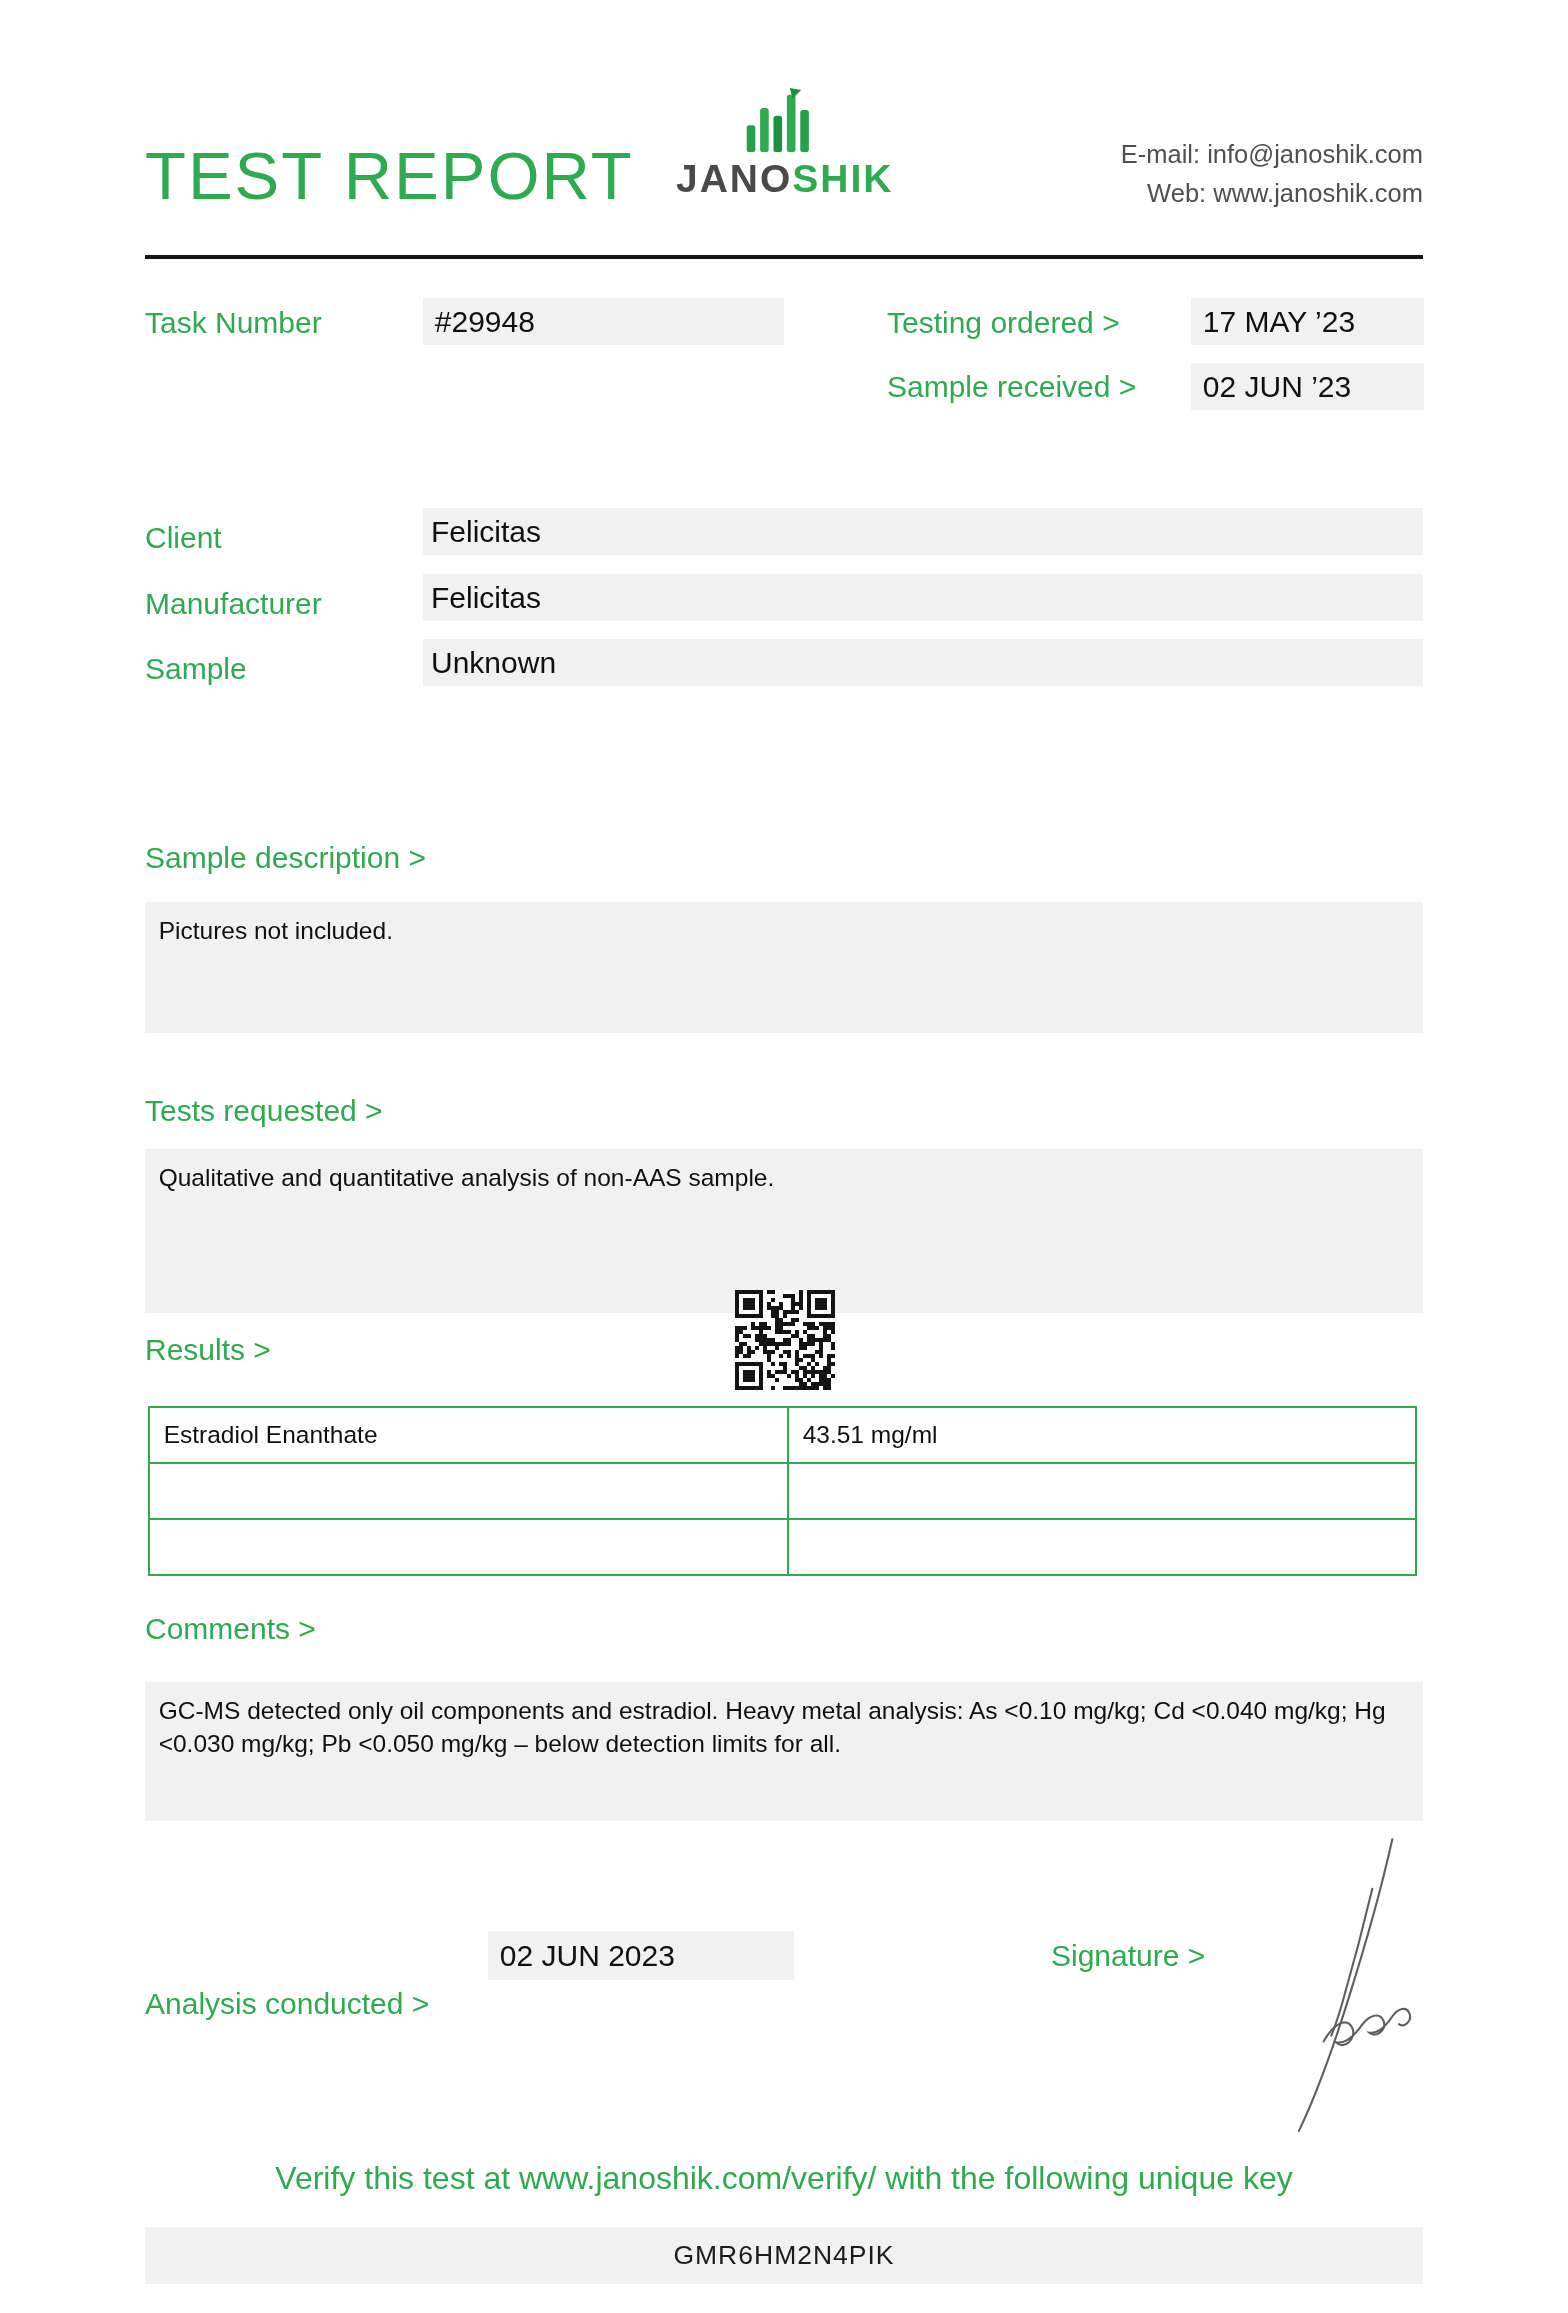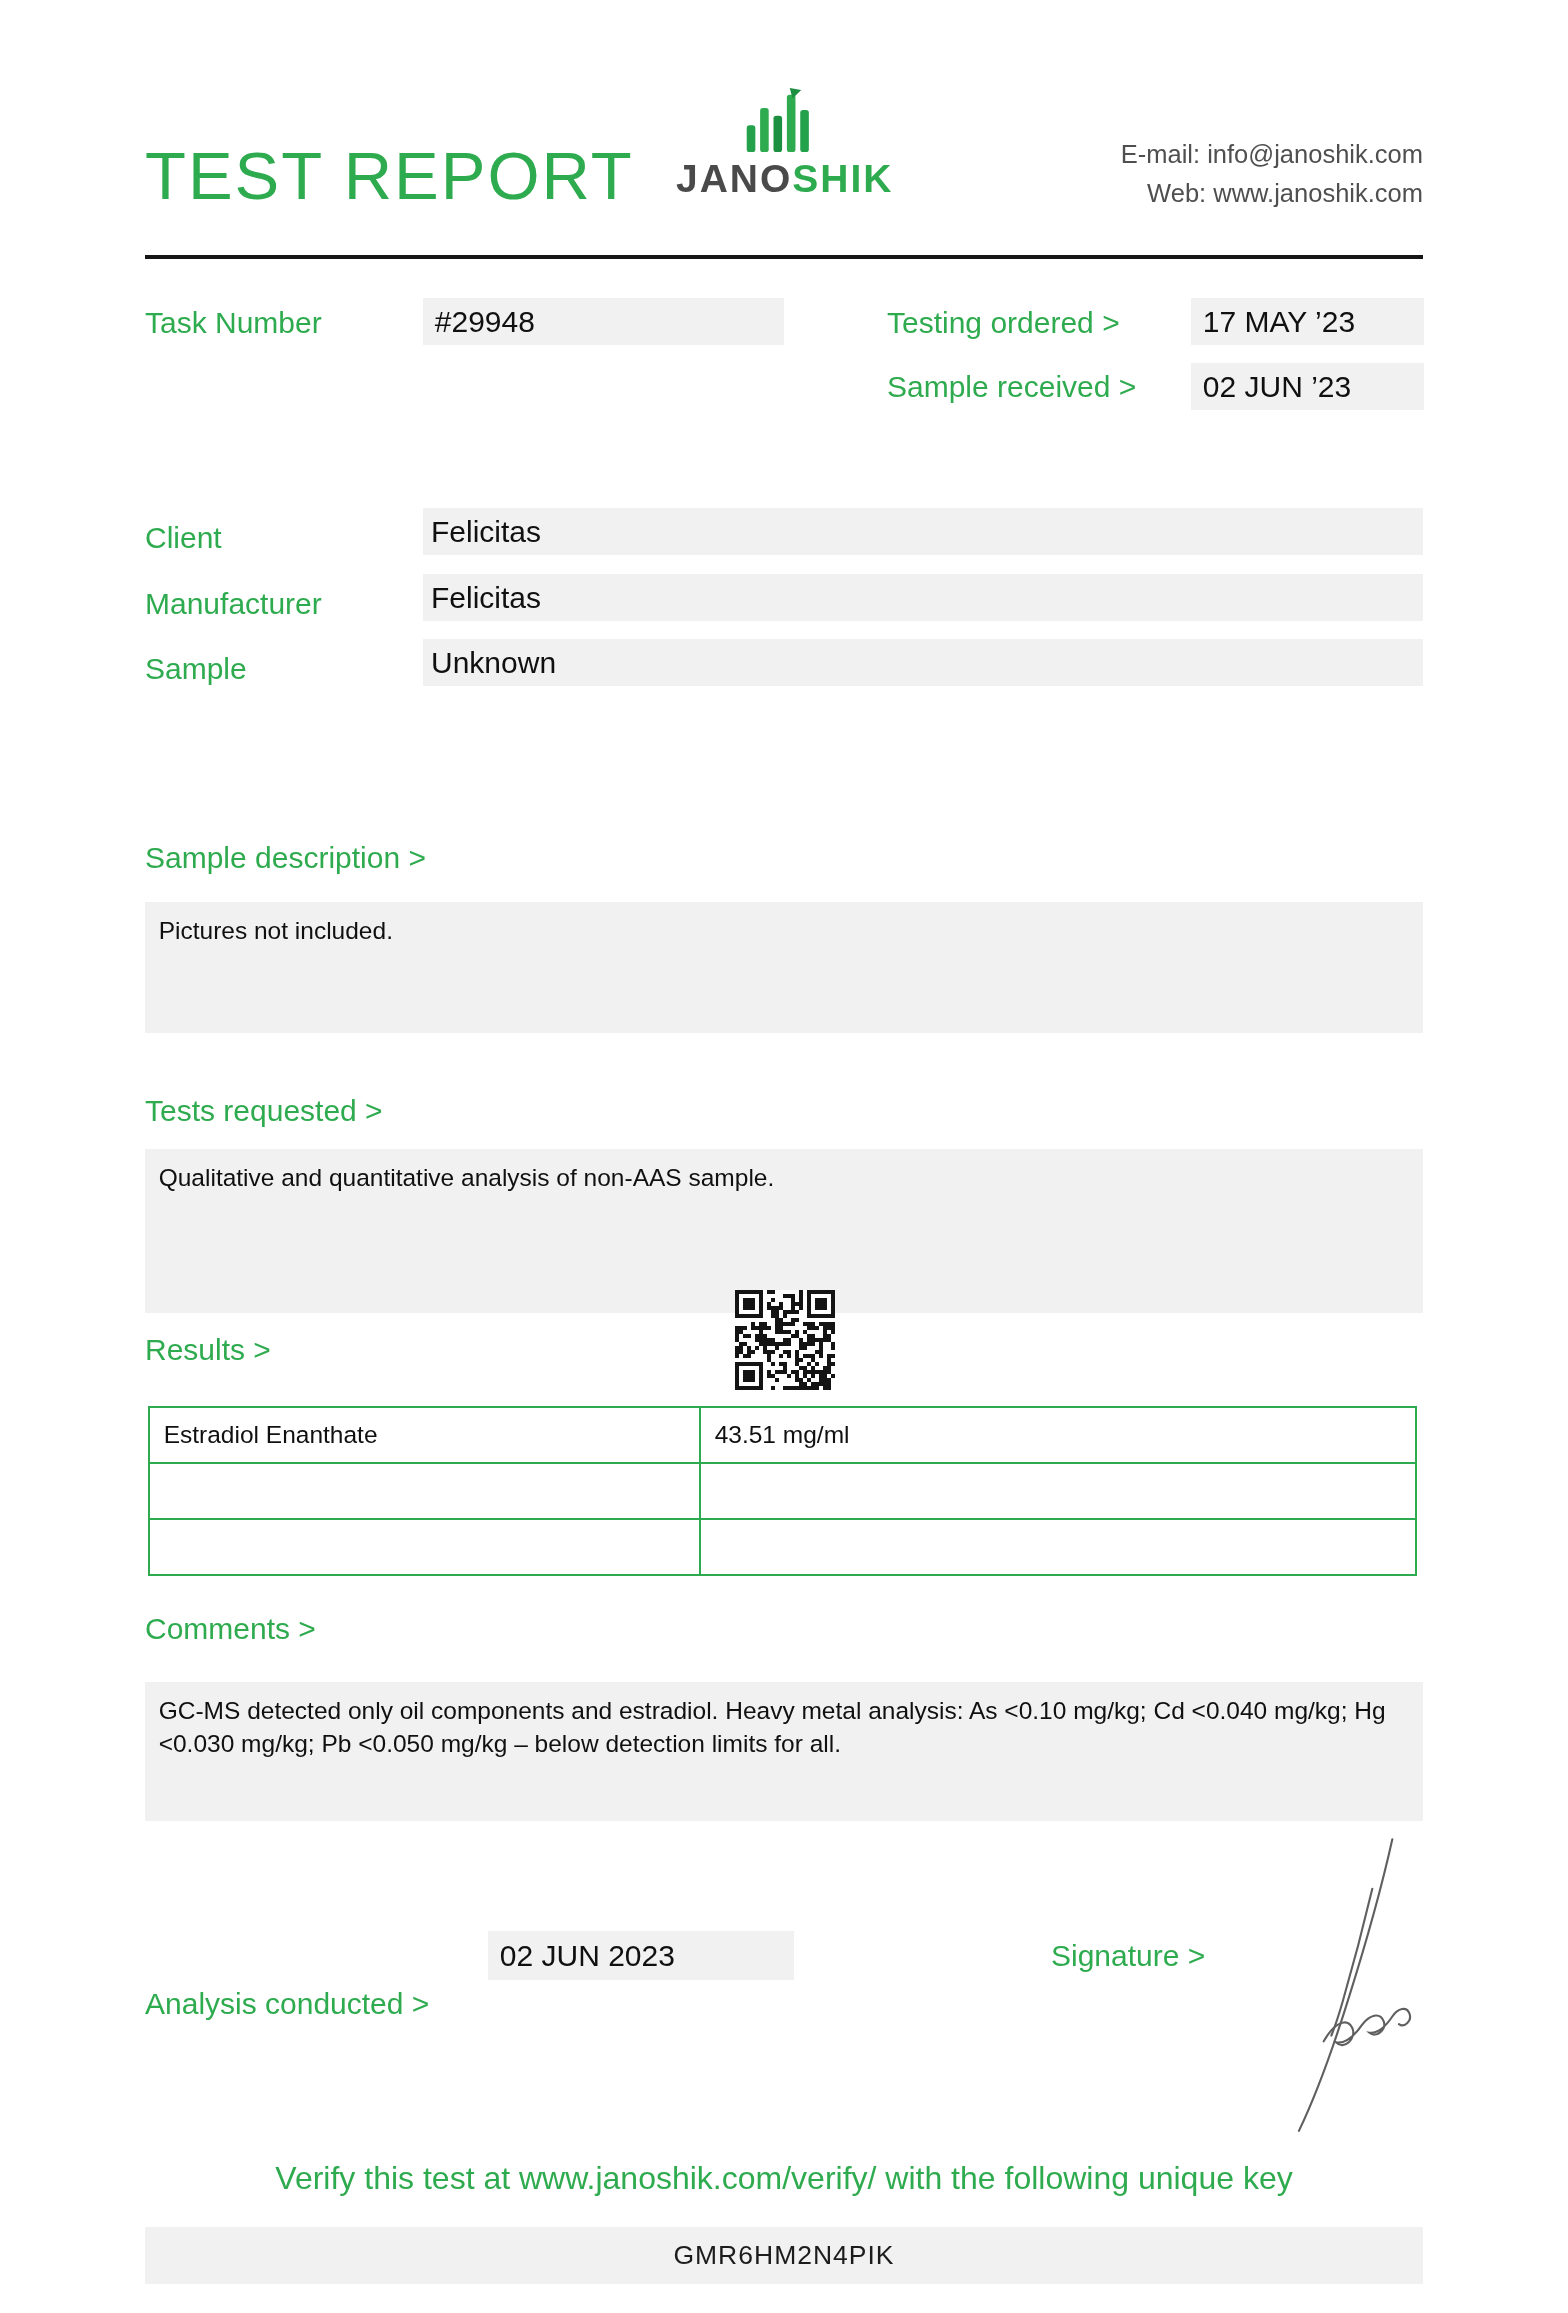--- a/index.html
+++ b/index.html
@@ -48,21 +48,21 @@
   .sdesc-box { top:902px; height:131px; }
   .tests-box { top:1149px; height:164px; }
   .comments-box { top:1682px; height:139px; }
 
   .qr { position:absolute; left:735px; top:1290px; width:100px; height:100px; }
 
   .results-table { position:absolute; left:148px; top:1406px; width:1269px;
                    border-collapse:collapse; table-layout:fixed; }
   .results-table td { border:2.5px solid var(--accent,#2fab4f); height:56px; font-size:24.5px;
                       padding:0 13.7px; background:#fff; color:#101010; }
-  .results-table td.c1 { width:551px;border-radius:18px; }
+  .results-table td.c1 { width:639px;border-radius:18px; }
 
   .analysis-label { left:145px; top:1939px;margin-top:48px; }
   .analysis-box { left:488px; top:1931px; width:306px; height:49px; line-height:49px; }
   .signature-label { left:1051px; top:1939px; }
   .signature { position:absolute; left:1257px; top:1829px; width:162px; height:316px; }
   .signature path { fill:none; stroke:#5f5f5f; stroke-width:2.2; stroke-linecap:round; }
 
   .verify { position:absolute; left:0; top:2160px; width:100%; text-align:center;
             font-size:32px; color:var(--accent,#2fab4f); }
   .key-box { position:absolute; left:145px; top:2227px; width:1278px; height:57px;

